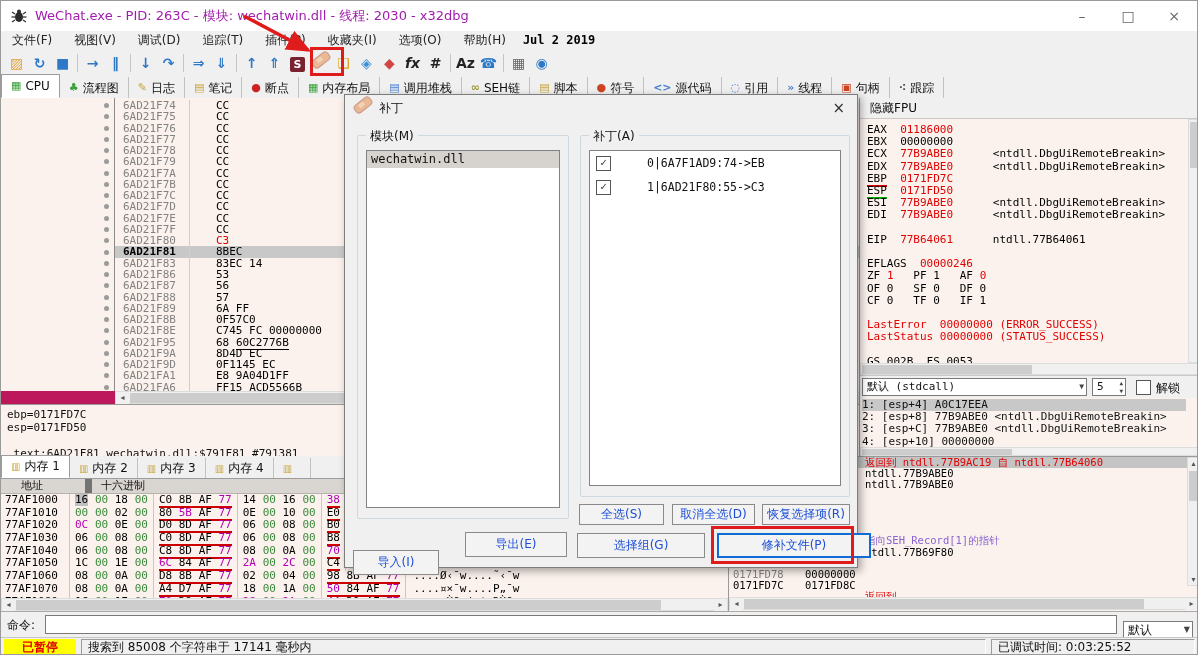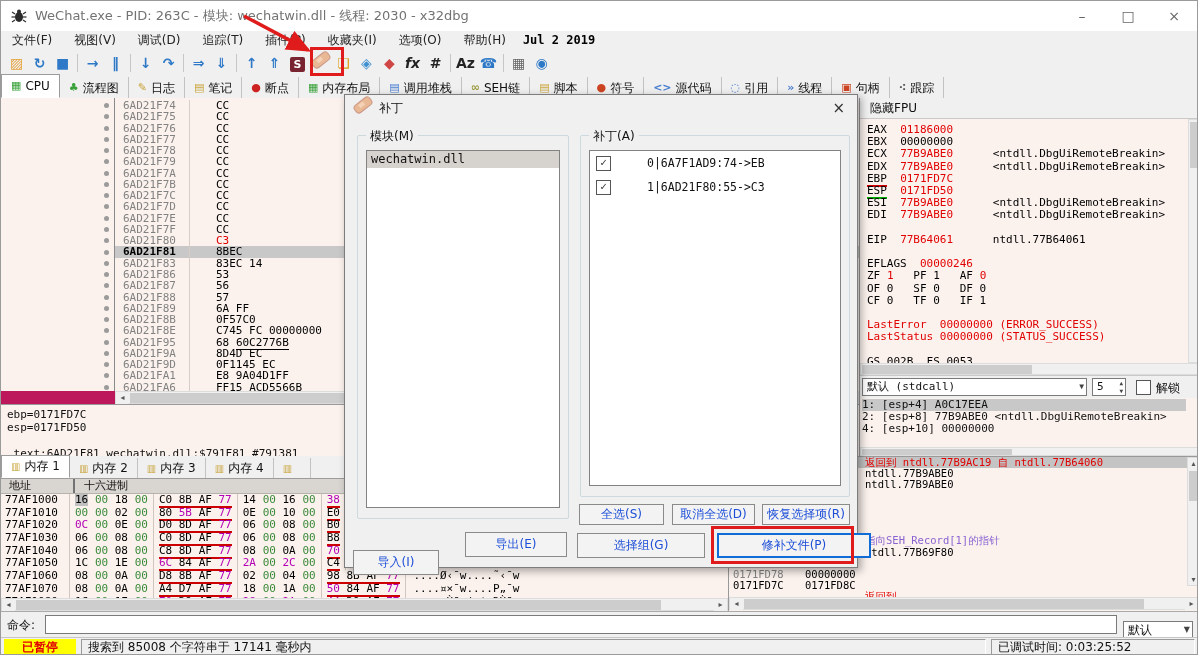--- a/index.html
+++ b/index.html
@@ -12,21 +12,21 @@
   .c-v{color:#8a63d2}.c-gy{color:#828282}
   .u-k{border-bottom:1px solid #000}
   .u-r{text-decoration:none;border-bottom:2px solid #c00}
   .u-g{border-bottom:2px solid #0a0}
   .bg-cur{background:#c0c0c0}
 
   
   #titlebar{position:absolute;left:0;top:0;width:100%;height:30px;background:#fff;
             display:flex;align-items:center;border-bottom:1px solid #e3e3e3}
   #titlebar .app-icon{margin:0 8px 0 10px;width:16px;height:16px}
-  #titlebar .title{font-size:13px;color:#737373}
+  #titlebar .title{font-size:13px;color:#a21caf}
   #win-controls{margin-left:auto;display:flex}
   #win-controls span{width:46px;text-align:center;color:#666;font-size:14px;line-height:30px}
 
   #menubar{position:absolute;left:0;top:30px;width:100%;height:18px;background:#f0f0f0;
            display:flex;align-items:center}
   #menubar .mi{padding:0 11px;color:#222}
   #menubar .build{margin-left:6px;font-family:"DejaVu Sans Mono",monospace;font-weight:bold;color:#000}
 
   #toolbar{position:absolute;left:0;top:48px;width:100%;height:27px;background:#f0f0f0;
            display:flex;align-items:center;padding-left:4px;box-sizing:border-box}
@@ -77,21 +77,21 @@
   #args{position:absolute;left:2px;top:301px;font-size:11px;line-height:12.2px;white-space:pre;width:324px}
   #args .sel1{background:#c8c8c8;display:block}
 
   #dumpsec{position:absolute;left:0;top:358px;width:727px;height:155px;background:#f0f0f0}
   #memtabs{height:22px;display:flex;align-items:flex-end;border-bottom:1px solid #9c9c9c}
   .mtab{height:20px;line-height:19px;padding:0 9px;border-right:1px solid #c2c2c2;display:flex;gap:4px;align-items:center;white-space:nowrap}
   .mtab.active{background:#fff;border:1px solid #9c9c9c;border-bottom:1px solid #fff;height:21px}
   .mtab .t-ico{font-size:10px;color:#caa53e}
   #dump-hdr{height:14px;background:#d9d5d0;border-bottom:1px solid #b6b2ae;display:flex;
             font-size:11px;line-height:13px}
-  #dump-hdr .h1{width:64px;padding-left:8px;border-right:2px solid #737373}
+  #dump-hdr .h1{width:64px;padding-left:20px;border-right:7px solid #737373}
   #dump-hdr .h2{padding-left:9px}
   #dump-rows{height:105px;overflow:hidden}
   .dump-row{display:flex;height:12.7px;line-height:12.5px;font-size:11px}
   .d-addr{width:64px;padding-left:4px;flex:none;color:#000}
   .d-grp{padding:0 5px;border-left:1px solid #cfc6bf;white-space:pre;flex:none}
   .d-grp .uu{border-bottom:2px solid #c00}
   .d-ascii{padding-left:8px;border-left:1px solid #cfc6bf;white-space:pre;color:#000}
 
   #stacksec{position:absolute;left:727px;top:358px;width:471px;height:155px;border-left:1px solid #999;
             border-top:1px solid #999;box-sizing:border-box;overflow:hidden}
@@ -432,21 +432,21 @@
     <div id="conv-row">
       <div class="combo mono" style="left:2px;top:2px;width:225px;height:18px">
         <span>默认 (stdcall)</span><span class="arr">▼</span>
       </div>
       <div class="combo mono" style="left:232px;top:2px;width:34px;height:18px">
         <span>5</span><span class="arr" style="font-size:6px;line-height:8px">▲<br>▼</span>
       </div>
       <span style="position:absolute;left:276px;top:4px;width:13px;height:13px;background:#fff;border:1px solid #555"></span>
       <span style="position:absolute;left:296px;top:4px">解锁</span>
     </div>
-    <div id="args" class="mono"><div class="sel1">1: [esp+4] A0C17EEA</div><div>2: [esp+8] 77B9ABE0 &lt;ntdll.DbgUiRemoteBreakin&gt;</div><div>4: [esp+10] 00000000</div></div>
+    <div id="args" class="mono"><div class="sel1">1: [esp+4] A0C17EEA</div><div>2: [esp+8] 77B9ABE0 &lt;ntdll.DbgUiRemoteBreakin&gt;</div><div>3: [esp+C] 77B9ABE0 &lt;ntdll.DbgUiRemoteBreakin&gt;</div><div>4: [esp+10] 00000000</div></div>
     <div class="sb" style="left:0;top:349px;width:339px;height:9px">
       <span class="th" style="left:1px;top:1px;width:150px;height:6px"></span>
     </div>
   </div>
 
   <div id="dumpsec">
     <div id="memtabs">
         <div class="mtab active">
           <span class="t-ico">▥</span>
           <span>内存 1</span>

